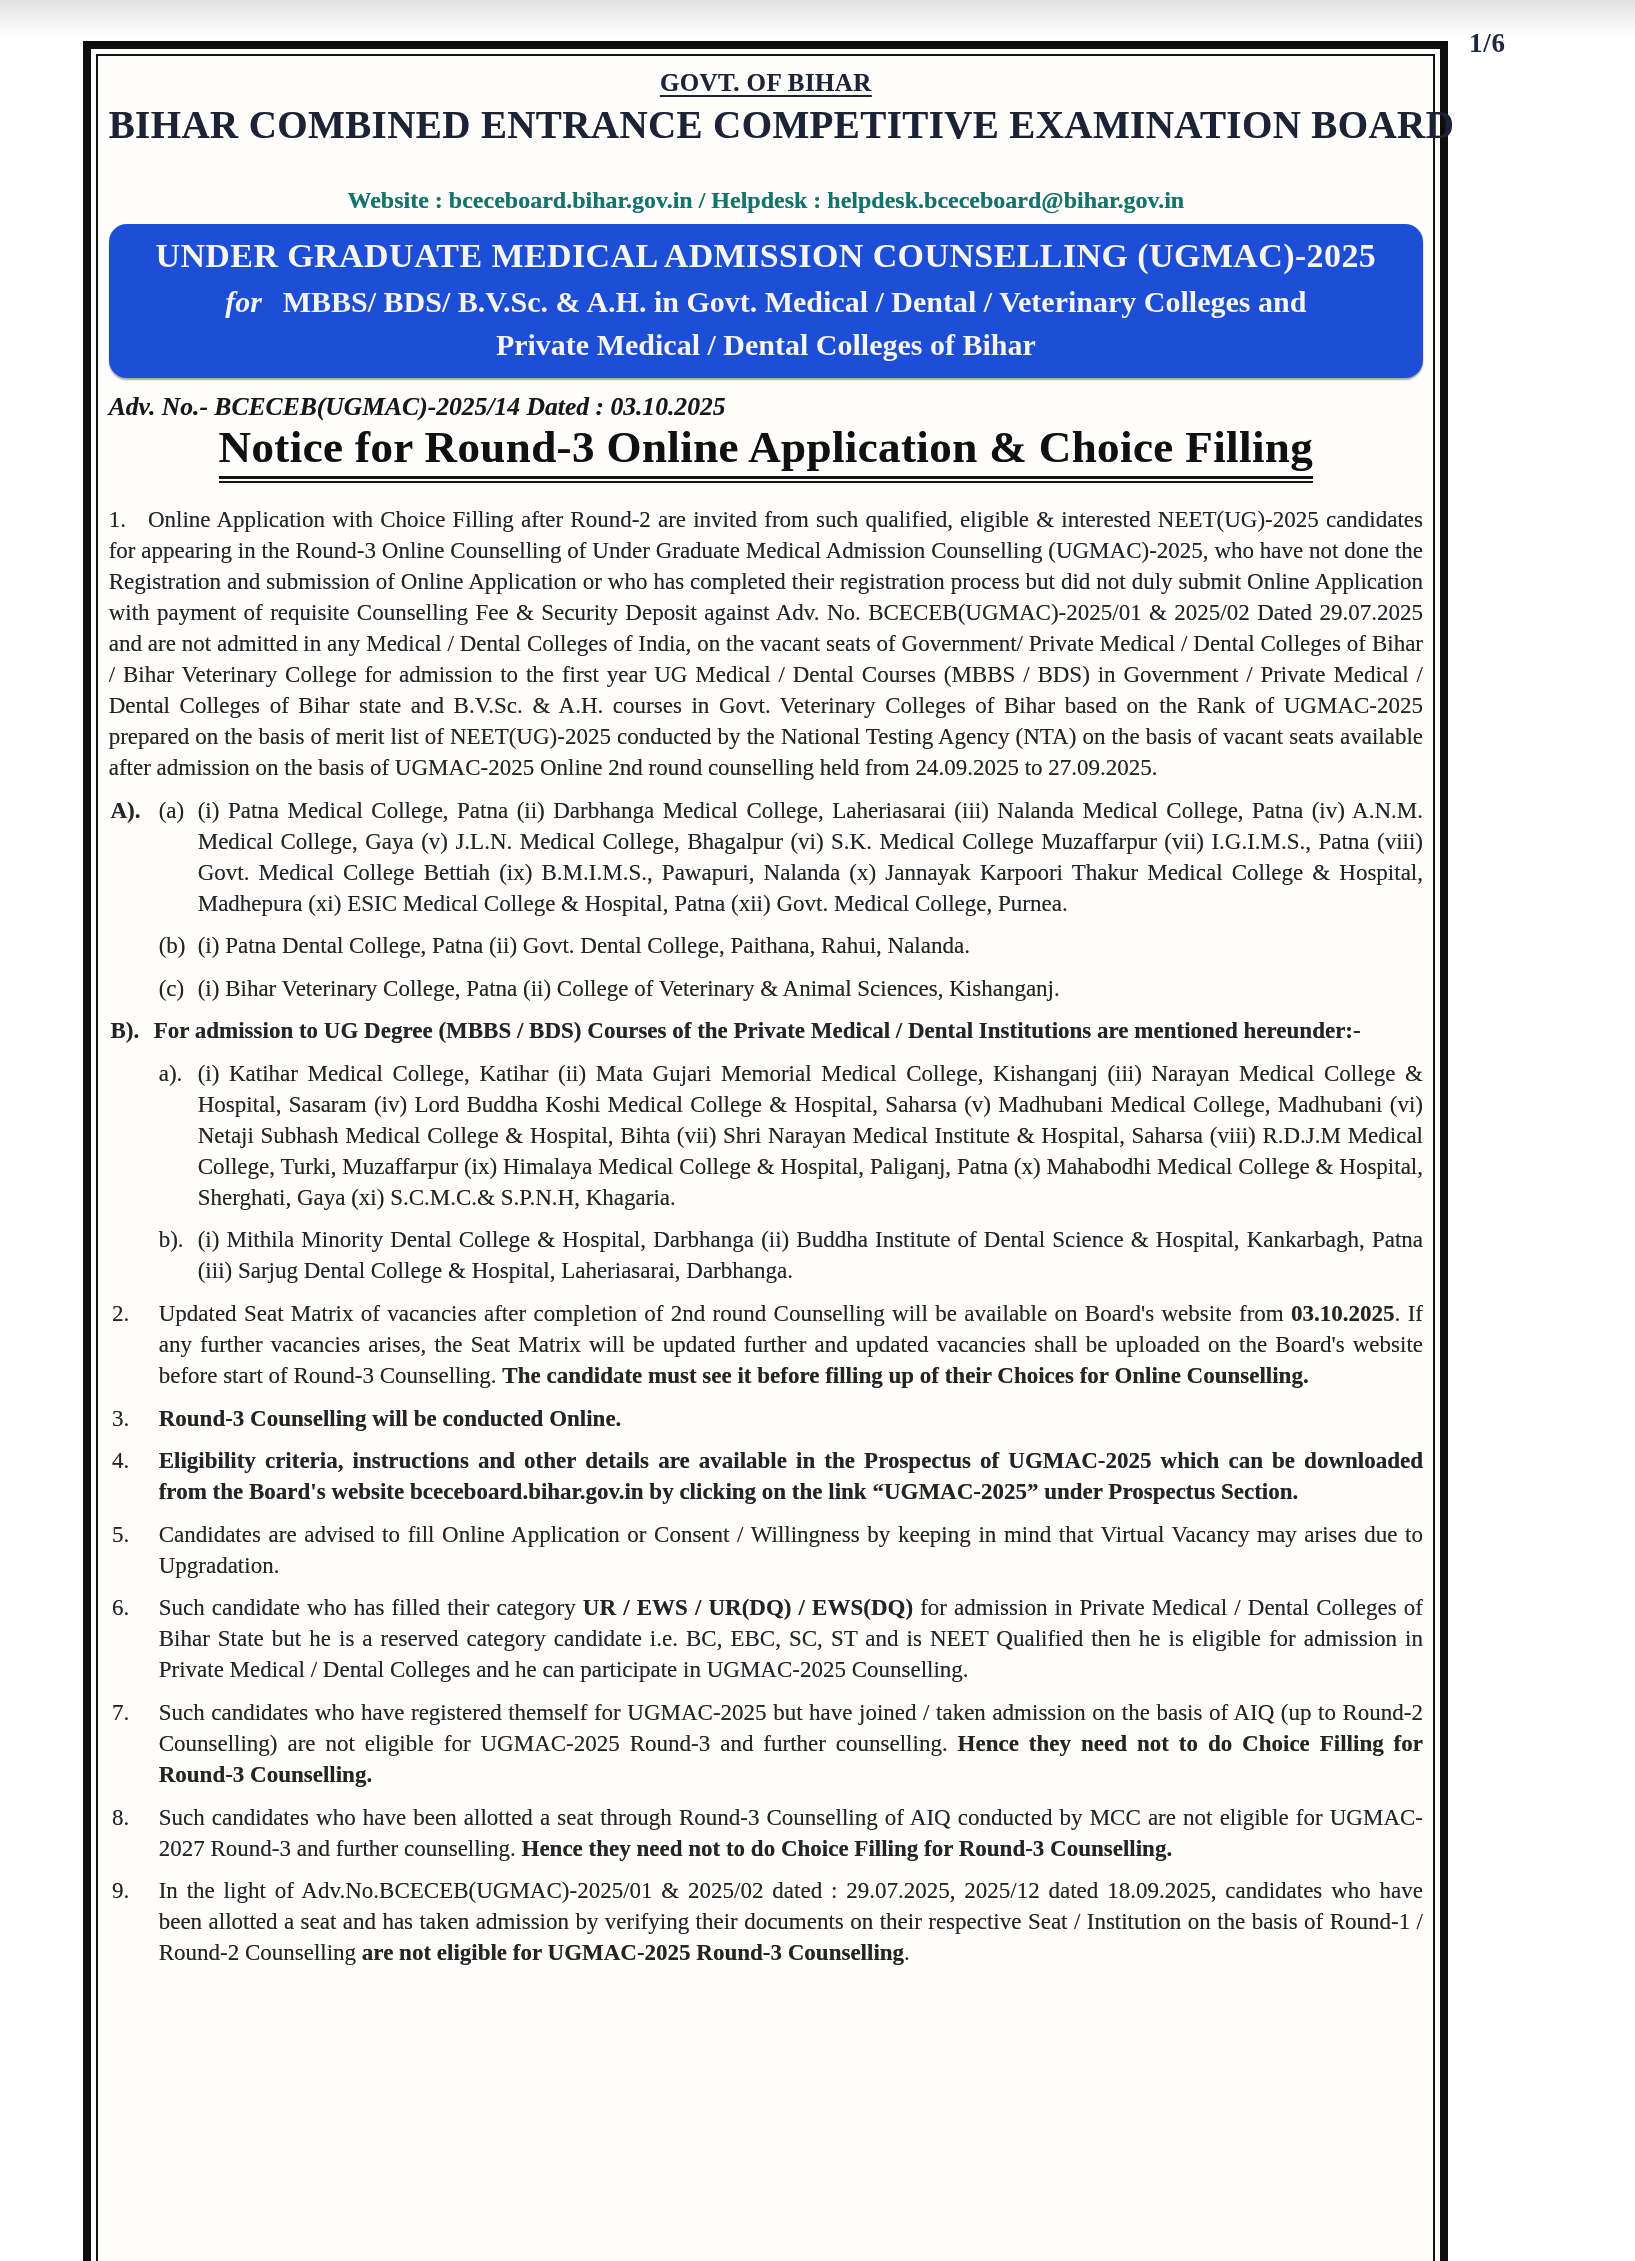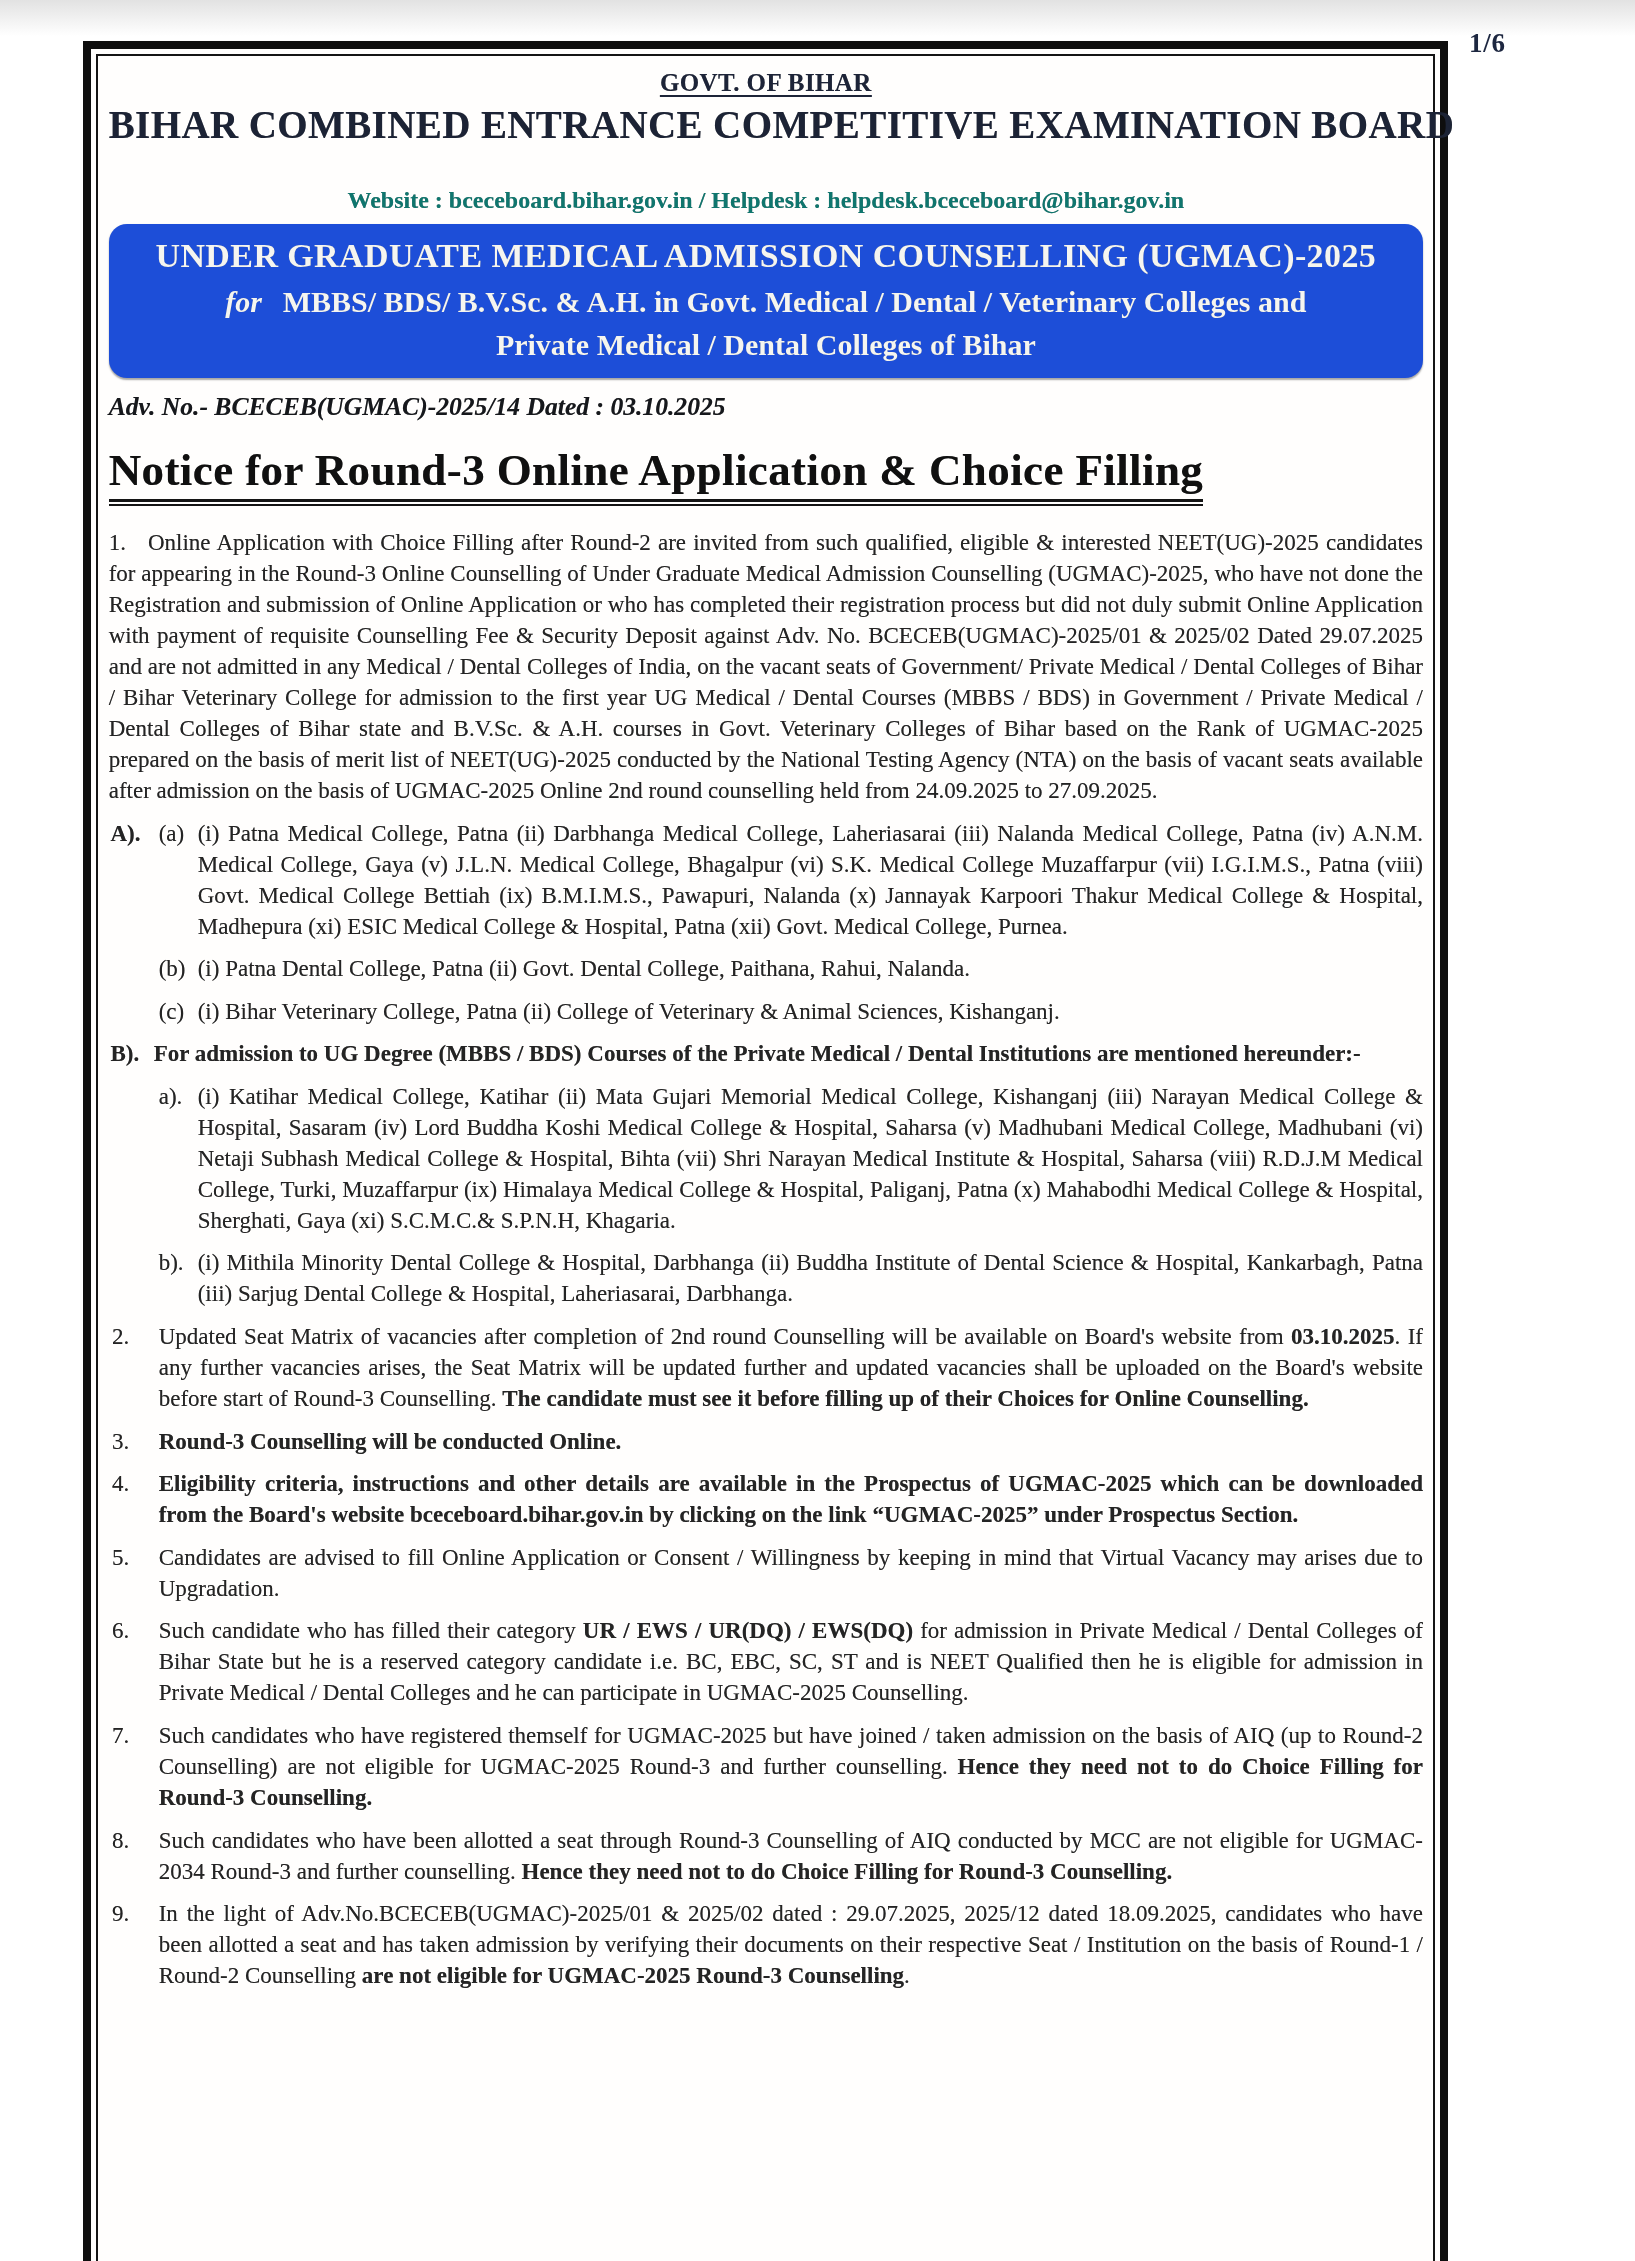--- a/index.html
+++ b/index.html
@@ -65,21 +65,21 @@
     box-shadow:0 1.7px 1.7px rgba(0,0,0,.35);
   }
   .banner-l1{ font-size:34px; font-weight:bold; line-height:1.32; letter-spacing:0.4px; white-space:nowrap;}
   .banner-l2{ font-size:30px; font-weight:bold; line-height:1.5; }
   .banner-l3{ font-size:30px; font-weight:bold; line-height:1.38; }
   .banner .seg-i{ font-style:italic; margin-right:13.2px; }
   
   .adv-line{
     margin-top:14px; font-size:25.6px; font-weight:bold; font-style:italic; color:#16181c;
   }
-  .title-row{ text-align:left; margin-top:24px; }
+  .title-row{ text-align:center; margin-top:1px; }
   .notice-title{
     display:inline-block; position:relative;
     font-size:45px; font-weight:bold; color:#101010;
     letter-spacing:0.4px; line-height:1.1;
     border-bottom:3.3px solid #141414; padding-bottom:3.3px;
   }
   .notice-title::after{
     content:""; position:absolute; left:0; right:0; bottom:-6.6px; height:1.7px; background:#141414;
   }
   
@@ -136,20 +136,20 @@
           <div class="blk kind-sub"><span class="marker">(c)</span><span class="text"><span>(i) Bihar Veterinary College, Patna (ii) College of Veterinary &amp; Animal Sciences, Kishanganj.</span></span></div>
           <div class="blk kind-head"><span class="marker">B).</span><span class="text"><span>For admission to UG Degree (MBBS / BDS) Courses of the Private Medical / Dental Institutions are mentioned hereunder:-</span></span></div>
           <div class="blk kind-sub"><span class="marker">a).</span><span class="text"><span>(i) Katihar Medical College, Katihar (ii) Mata Gujari Memorial Medical College, Kishanganj (iii) Narayan Medical College &amp; Hospital, Sasaram (iv) Lord Buddha Koshi Medical College &amp; Hospital, Saharsa (v) Madhubani Medical College, Madhubani (vi) Netaji Subhash Medical College &amp; Hospital, Bihta (vii) Shri Narayan Medical Institute &amp; Hospital, Saharsa (viii) R.D.J.M Medical College, Turki, Muzaffarpur (ix) Himalaya Medical College &amp; Hospital, Paliganj, Patna (x) Mahabodhi Medical College &amp; Hospital, Sherghati, Gaya (xi) S.C.M.C.&amp; S.P.N.H, Khagaria.</span></span></div>
           <div class="blk kind-sub"><span class="marker">b).</span><span class="text"><span>(i) Mithila Minority Dental College &amp; Hospital, Darbhanga (ii) Buddha Institute of Dental Science &amp; Hospital, Kankarbagh, Patna (iii) Sarjug Dental College &amp; Hospital, Laheriasarai, Darbhanga.</span></span></div>
           <div class="blk kind-num"><span class="marker">2.</span><span class="text"><span>Updated Seat Matrix of vacancies after completion of 2nd round Counselling will be available on Board's website from </span><span class="seg-b">03.10.2025</span><span>. If any further vacancies arises, the Seat Matrix will be updated further and updated vacancies shall be uploaded on the Board's website before start of Round-3 Counselling. </span><span class="seg-b">The candidate must see it before filling up of their Choices for Online Counselling.</span></span></div>
           <div class="blk kind-num"><span class="marker">3.</span><span class="text"><span class="seg-b">Round-3 Counselling will be conducted Online.</span></span></div>
           <div class="blk kind-num"><span class="marker">4.</span><span class="text"><span class="seg-b">Eligibility criteria, instructions and other details are available in the Prospectus of UGMAC-2025 which can be downloaded from the Board's website bceceboard.bihar.gov.in by clicking on the link “UGMAC-2025” under Prospectus Section.</span></span></div>
           <div class="blk kind-num"><span class="marker">5.</span><span class="text"><span>Candidates are advised to fill Online Application or Consent / Willingness by keeping in mind that Virtual Vacancy may arises due to Upgradation.</span></span></div>
           <div class="blk kind-num"><span class="marker">6.</span><span class="text"><span>Such candidate who has filled their category </span><span class="seg-b">UR / EWS / UR(DQ) / EWS(DQ)</span><span> for admission in Private Medical / Dental Colleges of Bihar State but he is a reserved category candidate i.e. BC, EBC, SC, ST and is NEET Qualified then he is eligible for admission in Private Medical / Dental Colleges and he can participate in UGMAC-2025 Counselling.</span></span></div>
           <div class="blk kind-num"><span class="marker">7.</span><span class="text"><span>Such candidates who have registered themself for UGMAC-2025 but have joined / taken admission on the basis of AIQ (up to Round-2 Counselling) are not eligible for UGMAC-2025 Round-3 and further counselling. </span><span class="seg-b">Hence they need not to do Choice Filling for Round-3 Counselling.</span></span></div>
-          <div class="blk kind-num"><span class="marker">8.</span><span class="text"><span>Such candidates who have been allotted a seat through Round-3 Counselling of AIQ conducted by MCC are not eligible for UGMAC-2034 Round-3 and further counselling. </span><span class="seg-b">Hence they need not to do Choice Filling for Round-3 Counselling.</span></span></div>
+          <div class="blk kind-num"><span class="marker">8.</span><span class="text"><span>Such candidates who have been allotted a seat through Round-3 Counselling of AIQ conducted by MCC are not eligible for UGMAC-2027 Round-3 and further counselling. </span><span class="seg-b">Hence they need not to do Choice Filling for Round-3 Counselling.</span></span></div>
           <div class="blk kind-num"><span class="marker">9.</span><span class="text"><span>In the light of Adv.No.BCECEB(UGMAC)-2025/01 &amp; 2025/02 dated : 29.07.2025, 2025/12 dated 18.09.2025, candidates who have been allotted a seat and has taken admission by verifying their documents on their respective Seat / Institution on the basis of Round-1 / Round-2 Counselling </span><span class="seg-b">are not eligible for UGMAC-2025 Round-3 Counselling</span><span>.</span></span></div>
         </div>
 
     </div>
   </div>
 </div>
 
 
 </body></html>

